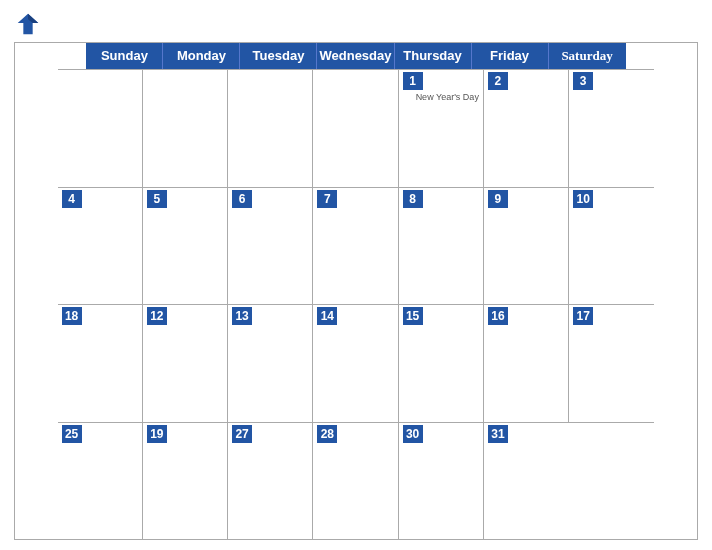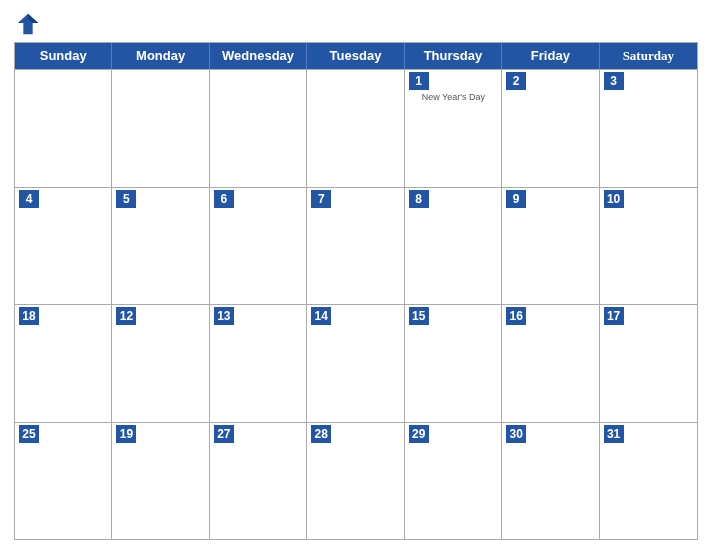--- a/index.html
+++ b/index.html
@@ -52,20 +52,21 @@
       font-size: 13px;
       color: #333;
       text-align: right;
       min-width: 70px;
     }
     .calendar {
       flex: 1;
       display: flex;
       flex-direction: column;
       border: 1px solid #aaa;
+      align-items: center;
     }
     .cal-header-row {
       display: grid;
       grid-template-columns: repeat(7, 1fr);
       background: #2255a4;
     }
     .cal-header-cell {
       color: #fff;
       text-align: center;
       font-size: 13px;
@@ -144,22 +145,22 @@
     </div>
 
     <div class="region-label"></div>
   </div>
 
   <div class="calendar">
 
     <div class="cal-header-row">
     <div class="cal-header-cell">Sunday</div>
         <div class="cal-header-cell">Monday</div>
+        <div class="cal-header-cell">Tuesday</div>
         <div class="cal-header-cell">Wednesday</div>
-        <div class="cal-header-cell">Tuesday</div>
         <div class="cal-header-cell">Thursday</div>
         <div class="cal-header-cell">Friday</div>
         <div class="cal-header-cell">Saturday</div>
       </div>
 
     <div class="cal-body">
     <div class="cal-week">
           <div class="cal-cell empty-cell">
             <div class="day-num empty"></div>
           </div>
@@ -236,23 +237,20 @@
           <div class="cal-cell">
             <div class="day-num">19</div>
           </div>
           <div class="cal-cell">
             <div class="day-num">27</div>
           </div>
           <div class="cal-cell">
             <div class="day-num">28</div>
           </div>
           <div class="cal-cell">
-            <div class="day-num">29</div>
-          </div>
-          <div class="cal-cell">
             <div class="day-num">30</div>
           </div>
           <div class="cal-cell">
             <div class="day-num">31</div>
           </div>
         </div>
       </div>
   </div>
 </div>
 

